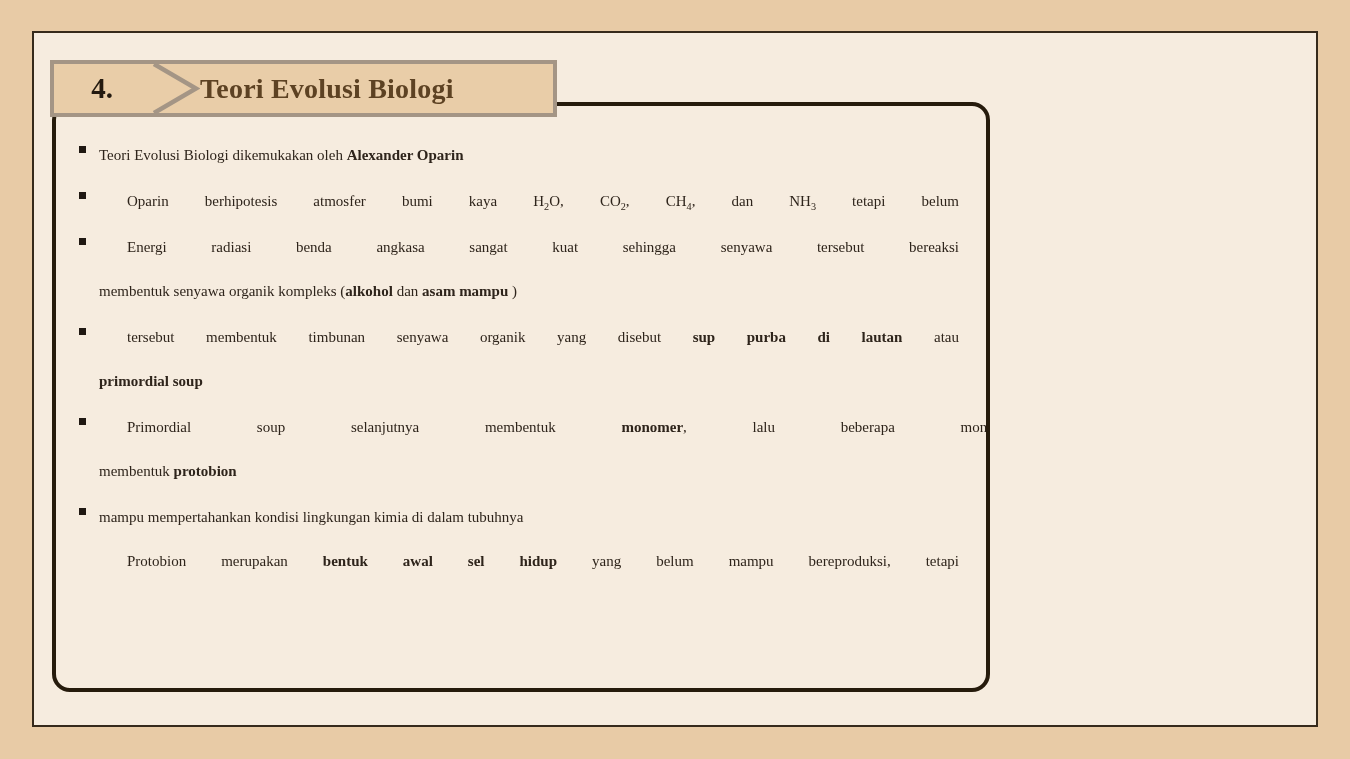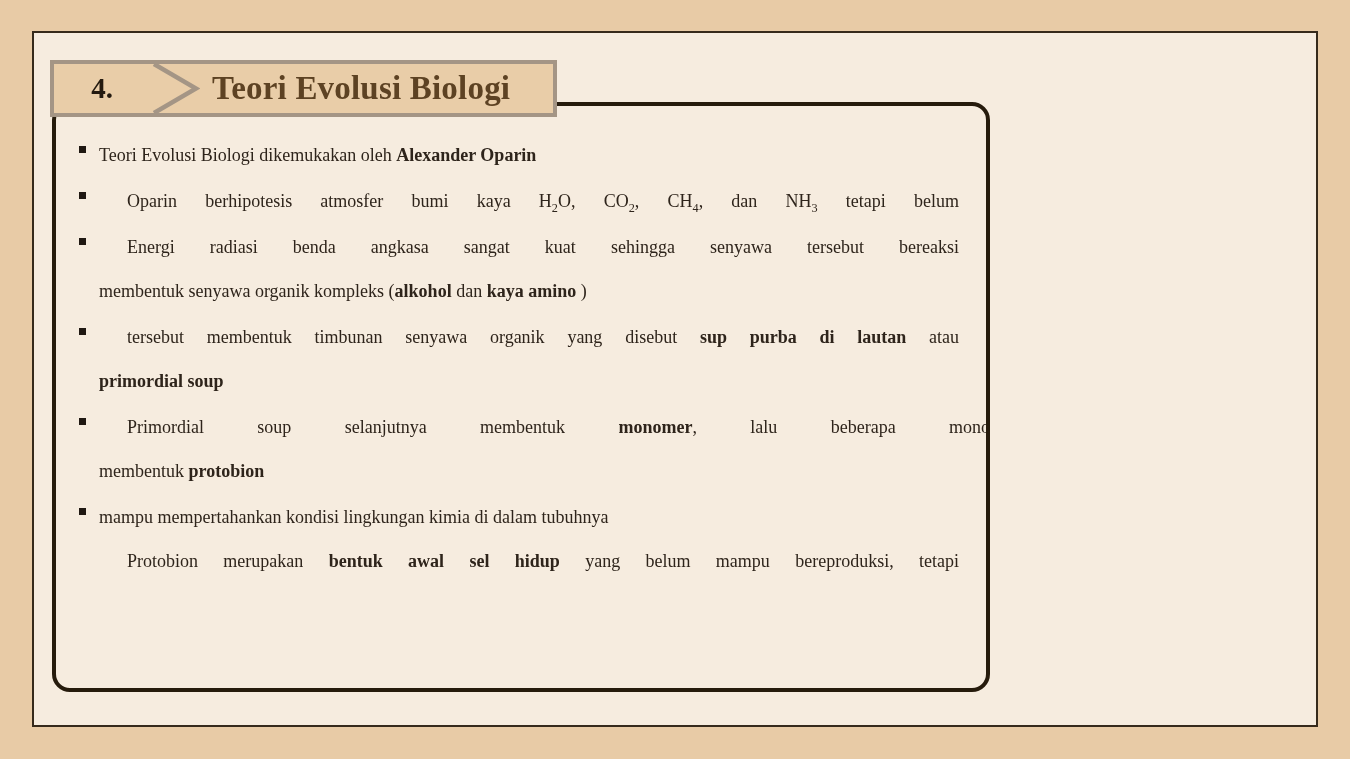--- a/index.html
+++ b/index.html
@@ -35,36 +35,36 @@
     box-sizing:border-box;background:var(--title-box-bg);
     border:4px solid var(--title-box-border);
     display:flex;align-items:center;z-index:2;
   }
   .title-number{
     flex:0 0 96px;text-align:center;font-weight:bold;font-size:29px;
     color:var(--number-text);
   }
   .chevron-svg{flex:0 0 auto;display:block;height:49px;width:50px;}
   .title-text{
-    margin-left:12px;font-weight:bold;font-size:33px;
+    margin-left:0;font-weight:bold;font-size:28px;
     color:var(--title-text);white-space:nowrap;letter-spacing:0.2px;
   }
   .bullets{
     position:absolute;left:0;top:0;right:0;bottom:0;
     padding:27px 27px 0 23px;box-sizing:border-box;
   }
   .bullet{display:flex;margin-bottom:2px;}
   .bullet-marker{flex:0 0 20px;}
   .bullet-marker .sq{
     display:block;width:7px;height:7px;margin-top:13px;
     background:var(--marker-color);
   }
   .bullet-text{flex:0 0 860px;width:860px;}
   .line{
-    font-size:18px;line-height:44px;color:var(--body-text);
+    font-size:15px;line-height:44px;color:var(--body-text);
     text-align:left;white-space:normal;
   }
   .line.fill{text-align:justify;text-align-last:justify;margin-left:28px;}
   .line.wide{width:891px;}
   .b{font-weight:bold;}
   .i{}
   .line sub{font-size:68%;line-height:0;}
 </style>
 </head>
 <body>
@@ -89,21 +89,21 @@
             <div class="bullet-text">
               <div class="line fill"><span>Oparin berhipotesis atmosfer bumi kaya H</span><sub>2</sub><span>O, CO</span><sub>2</sub><span>, CH</span><sub>4</sub><span>, dan NH</span><sub>3</sub><span> tetapi belum</span></div>
             </div>
           </div>
           <div class="bullet">
             <div class="bullet-marker">
               <span class="sq"></span>
             </div>
             <div class="bullet-text">
               <div class="line fill"><span>Energi radiasi benda angkasa sangat kuat sehingga senyawa tersebut bereaksi</span></div>
-              <div class="line"><span>membentuk senyawa organik kompleks (</span><span class="b">alkohol</span><span> dan </span><span class="b">kaya amino</span><span> )</span></div>
+              <div class="line"><span>membentuk senyawa organik kompleks (</span><span class="b">alkohol</span><span> dan </span><span class="b">asam mampu</span><span> )</span></div>
             </div>
           </div>
           <div class="bullet">
             <div class="bullet-marker">
               <span class="sq"></span>
             </div>
             <div class="bullet-text">
               <div class="line fill"><span>tersebut membentuk timbunan senyawa organik yang disebut </span><span class="b">sup purba di lautan</span><span> atau</span></div>
               <div class="line"><span class="b i">primordial soup</span></div>
             </div>

